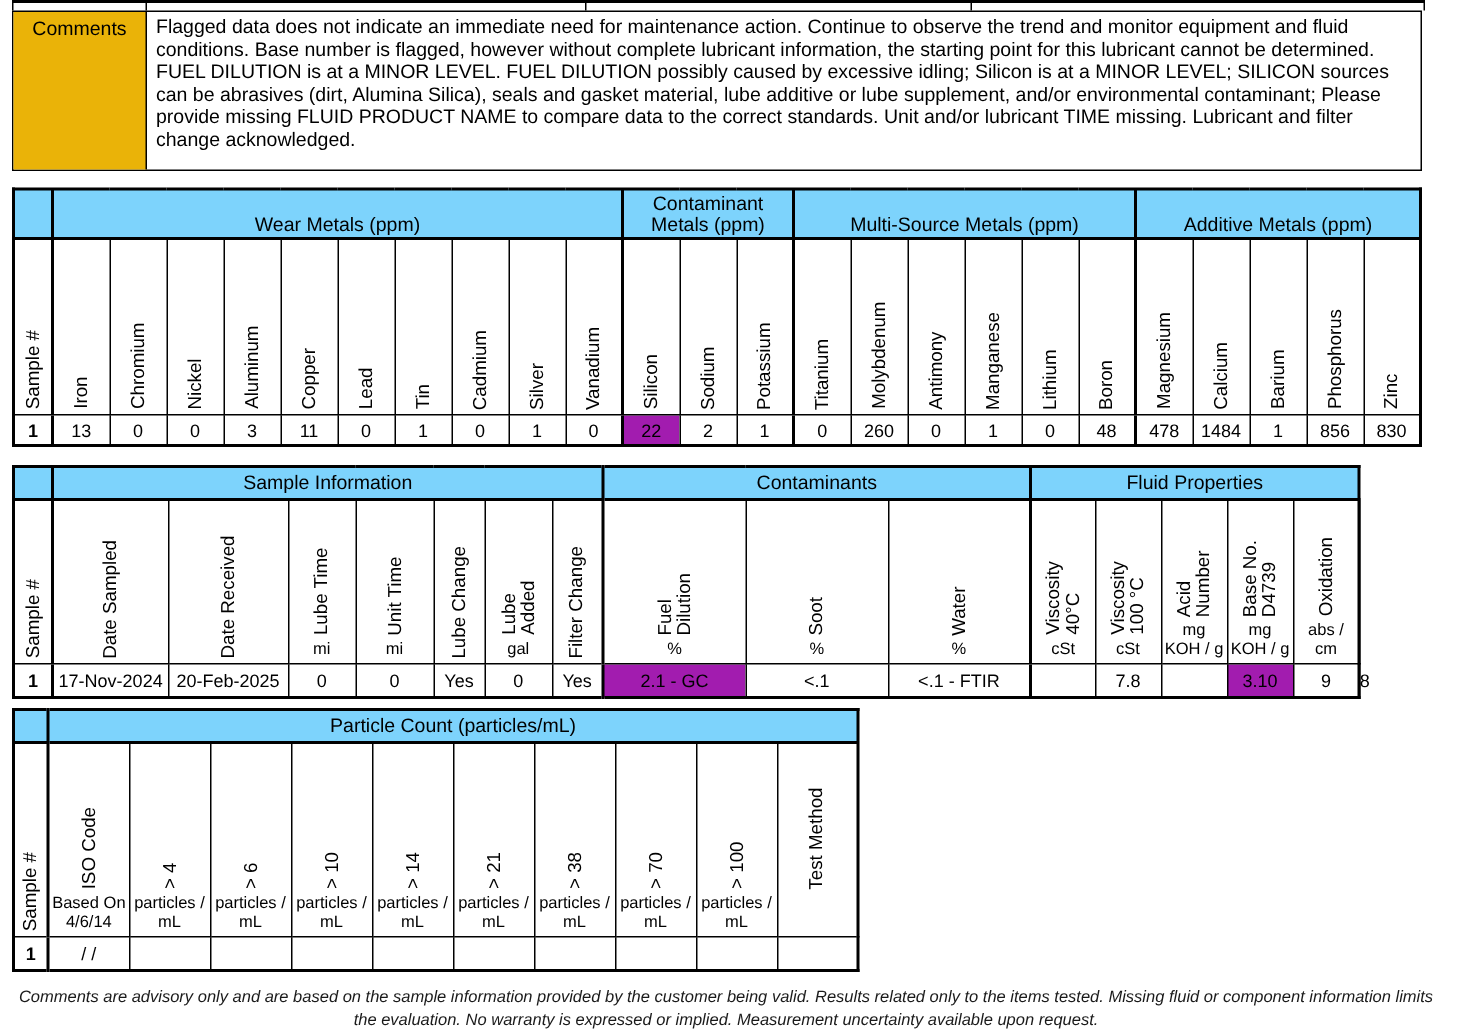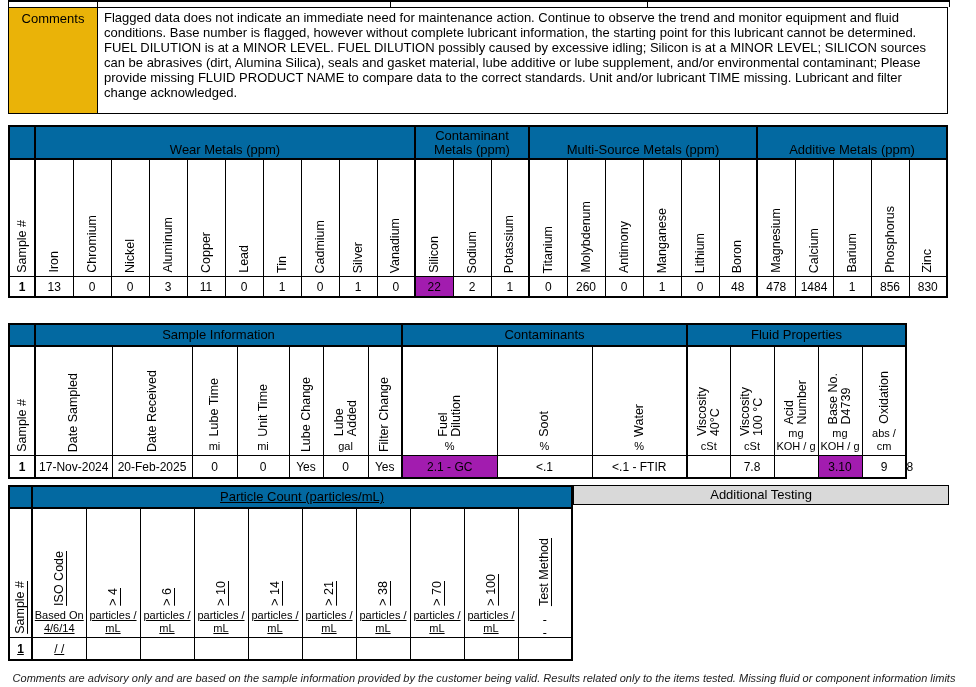--- a/index.html
+++ b/index.html
@@ -11,24 +11,24 @@
   .tick{position:absolute;top:0;width:1px;height:5px;background:#000;}
 
   
   .comments-box{display:flex;width:938px;border:1px solid #000;}
   .comments-label{width:88px;background:#eab308;border-right:1px solid #000;text-align:center;padding-top:3px;font-size:13px;flex:none;}
   .comments-text{flex:1;padding:2px 6px 3px 6px;font-size:13px;line-height:15px;min-height:100px;}
 
   
   table{border-collapse:collapse;table-layout:fixed;border:2px solid #000;}
   #metals-table{width:940px;margin-top:11px;}
-  #sample-table{width:848px;margin-top:25px;}
-  #particle-table{width:563px;flex:none;text-decoration:underline;}
+  #sample-table{width:848px;margin-top:12px;}
+  #particle-table{width:563px;flex:none;}
   th,td{border:1px solid #000;padding:0;font-weight:normal;}
-  .group-cell{background:#0369a1;font-size:13px;line-height:14px;white-space:pre-line;vertical-align:bottom;text-align:center;padding:2px 0 1px 0;border-bottom:2px solid #000;}
+  .group-cell{background:#7dd3fc;font-size:13px;line-height:14px;white-space:pre-line;vertical-align:bottom;text-align:center;padding:2px 0 1px 0;border-bottom:2px solid #000;}
   #sample-table .group-cell,#particle-table .group-cell{padding:3px 0;}
   .hdr-cell{vertical-align:bottom;border-bottom:1px solid #000;}
   .hcell{display:flex;flex-direction:column;justify-content:flex-end;align-items:center;overflow:hidden;}
   #metals-table .hcell{height:116px;}
   #sample-table .hcell{height:108px;}
   #particle-table .hcell{height:128px;}
   .vlabel{writing-mode:vertical-rl;transform:rotate(180deg);white-space:pre;font-size:12.5px;line-height:13px;margin-bottom:3px;text-align:left;}
   .unit{font-size:11px;line-height:12.5px;white-space:pre;text-align:center;padding-bottom:3px;}
   td{font-size:12px;text-align:center;height:19px;background:#fff;}
   #sample-table td,#particle-table td{height:21px;}
@@ -495,18 +495,17 @@
             <td></td>
             <td></td>
             <td></td>
             <td></td>
             <td></td>
             <td></td>
             <td></td>
           </tr>
         </tbody>
       </table>
-    <div class="addl-box">Additional Testing</div>
   </div>
 
   <div class="footer">Comments are advisory only and are based on the sample information provided by the customer being valid.  Results related only to the items tested.  Missing fluid or component information limits the evaluation.  No warranty is expressed or implied.  Measurement uncertainty available upon request.</div>
 
 </div>
 
 </body></html>

